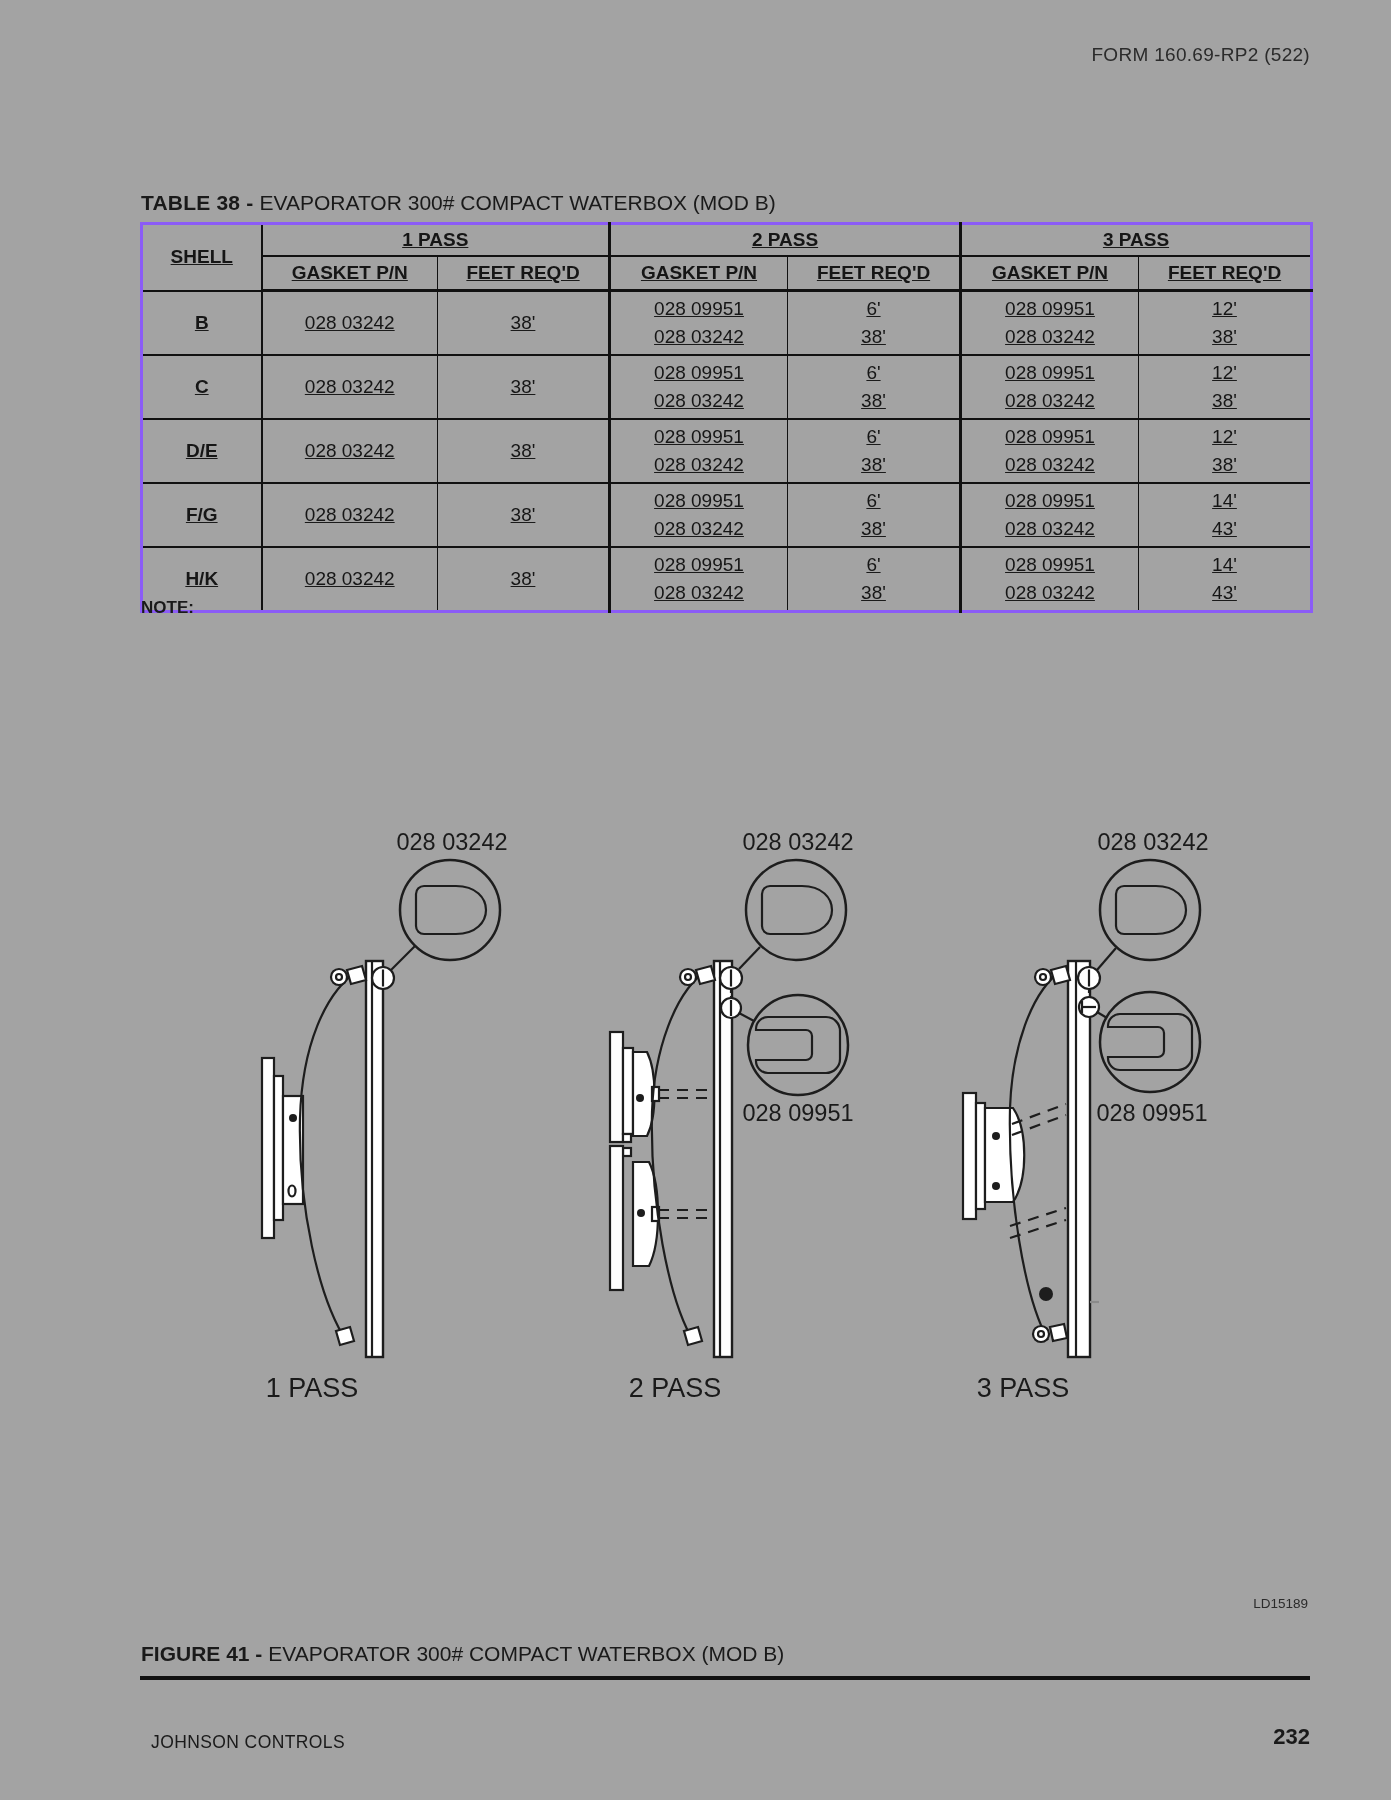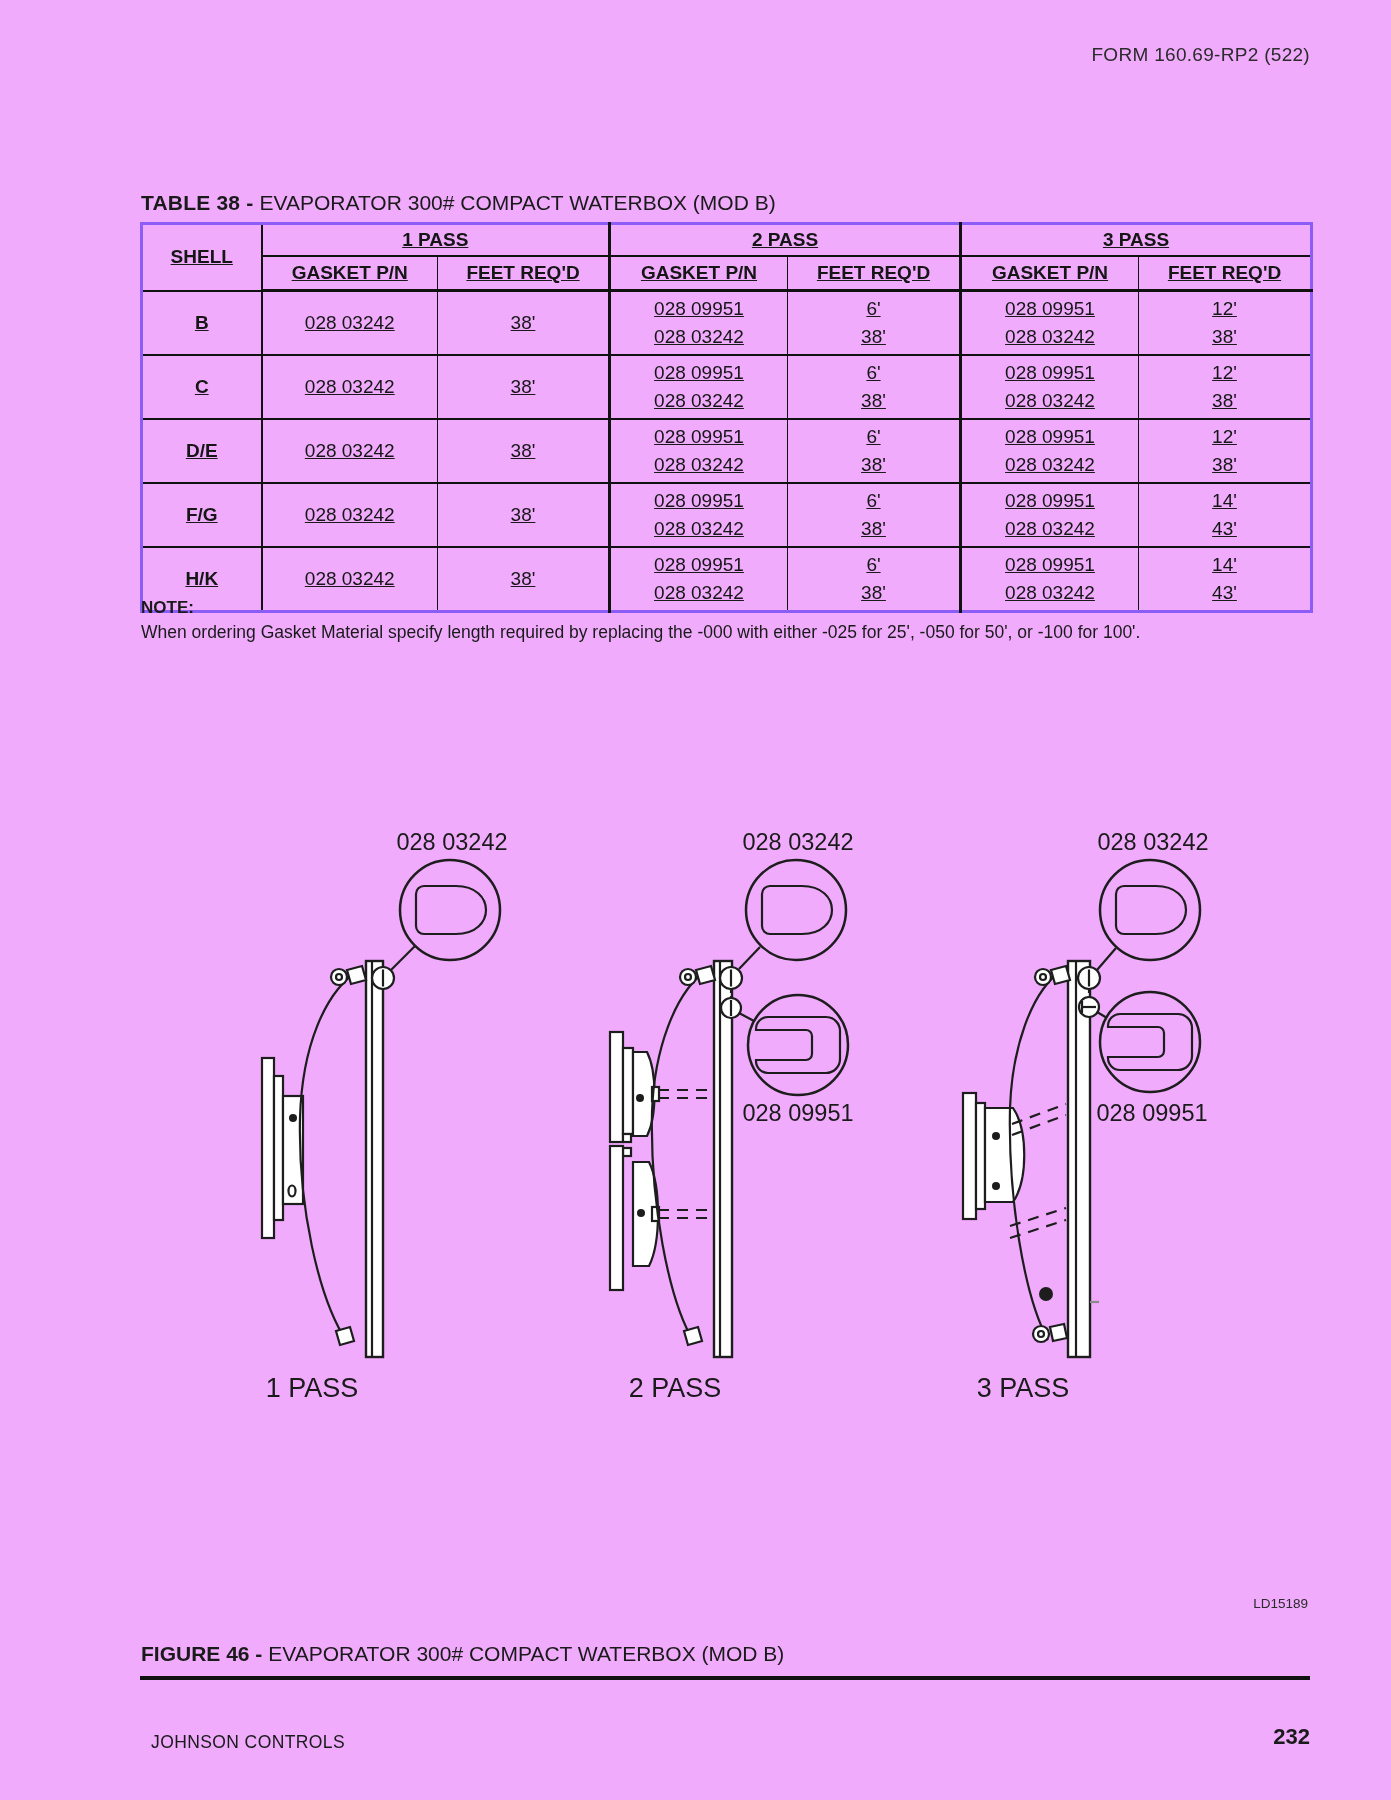--- a/index.html
+++ b/index.html
@@ -1,17 +1,17 @@
 <!DOCTYPE html>
 <html><head>
 <meta charset="utf-8">
 <style>
   html,body{margin:0;padding:0;background:#ffffff;}
   body{font-family:"Liberation Sans", sans-serif;color:#1a1a1a;}
-  .page{position:relative;width:1391px;height:1800px;background:#f0abfc;overflow:hidden;}
+  .page{position:relative;width:1391px;height:1800px;background:#a3a3a3;overflow:hidden;}
   .form-number{position:absolute;top:44px;right:81px;font-size:19px;color:#2b2b2b;letter-spacing:.3px;}
   .table-title{position:absolute;left:141px;top:191px;font-size:21px;white-space:nowrap;}
   .table-title b{letter-spacing:.2px;}
   table.spec{position:absolute;left:140px;top:222px;width:1170px;border-collapse:collapse;table-layout:fixed;
     border:3px solid #8b5cf6;text-decoration:underline;}
   table.spec th, table.spec td{padding:0;text-align:center;vertical-align:middle;font-size:19px;color:#161616;}
   table.spec th{font-weight:bold;}
   tr.hrow1 th{height:30px;border-bottom:2px solid #111;}
   tr.hrow2 th{height:32px;border-bottom:3.5px solid #111;}
   th.shell-hd{border-bottom:3.5px solid #111;}
@@ -214,21 +214,20 @@
             <div class="two-line">
               <div>14'</div>
               <div>43'</div>
             </div>
           </td>
       </tr>
     </tbody>
   </table>
 
   <div class="note-label">NOTE:</div>
-  <div class="note-text">When ordering Gasket Material specify length required by replacing the -000 with either -025 for 25', -050 for 50', or -100 for 100'.</div>
 
   <svg class="figure" width="1391" height="1800" viewBox="0 0 1391 1800" fill="none" stroke="#1d1d1d" stroke-width="2.2">
 
     <g>
       <g>
         <rect x="262" y="1058" width="12" height="180" fill="#fff"></rect>
         <rect x="274" y="1076" width="9" height="144" fill="#fff"></rect>
         <rect x="283" y="1096" width="20" height="108" fill="#fff"></rect>
         <circle cx="293" cy="1118" r="4" fill="#1d1d1d" stroke="none"></circle>
         <ellipse cx="292" cy="1191" rx="3.5" ry="5.5"></ellipse>
@@ -349,20 +348,20 @@
       <path d="M 1120 1014 h 58 a 14 14 0 0 1 14 14 v 28 a 14 14 0 0 1 -14 14 h -58 a 12 12 0 0 1 -12 -12 v -1 h 50 a 6 6 0 0 0 6 -6 v -18 a 6 6 0 0 0 -6 -6 h -50 v -1 a 12 12 0 0 1 12 -12 z"></path>
       <text class="dwg-label" x="1153" y="850" text-anchor="middle" stroke="none">028 03242</text>
       <text class="dwg-label" x="1152" y="1121" text-anchor="middle" stroke="none">028 09951</text>
       <text class="pass-label" x="1023" y="1397" text-anchor="middle" stroke="none">3 PASS</text>
     </g>
   </svg>
 
   <div class="ld-number">LD15189</div>
 
   <div class="fig-caption">
-    <b>FIGURE 46 - </b><span>EVAPORATOR 300# COMPACT WATERBOX (MOD B)</span>
+    <b>FIGURE 41 - </b><span>EVAPORATOR 300# COMPACT WATERBOX (MOD B)</span>
   </div>
   <div class="caption-rule"></div>
 
   <div class="footer-company">JOHNSON CONTROLS</div>
   <div class="page-number">232</div>
 
 </div>
 
 </body></html>

